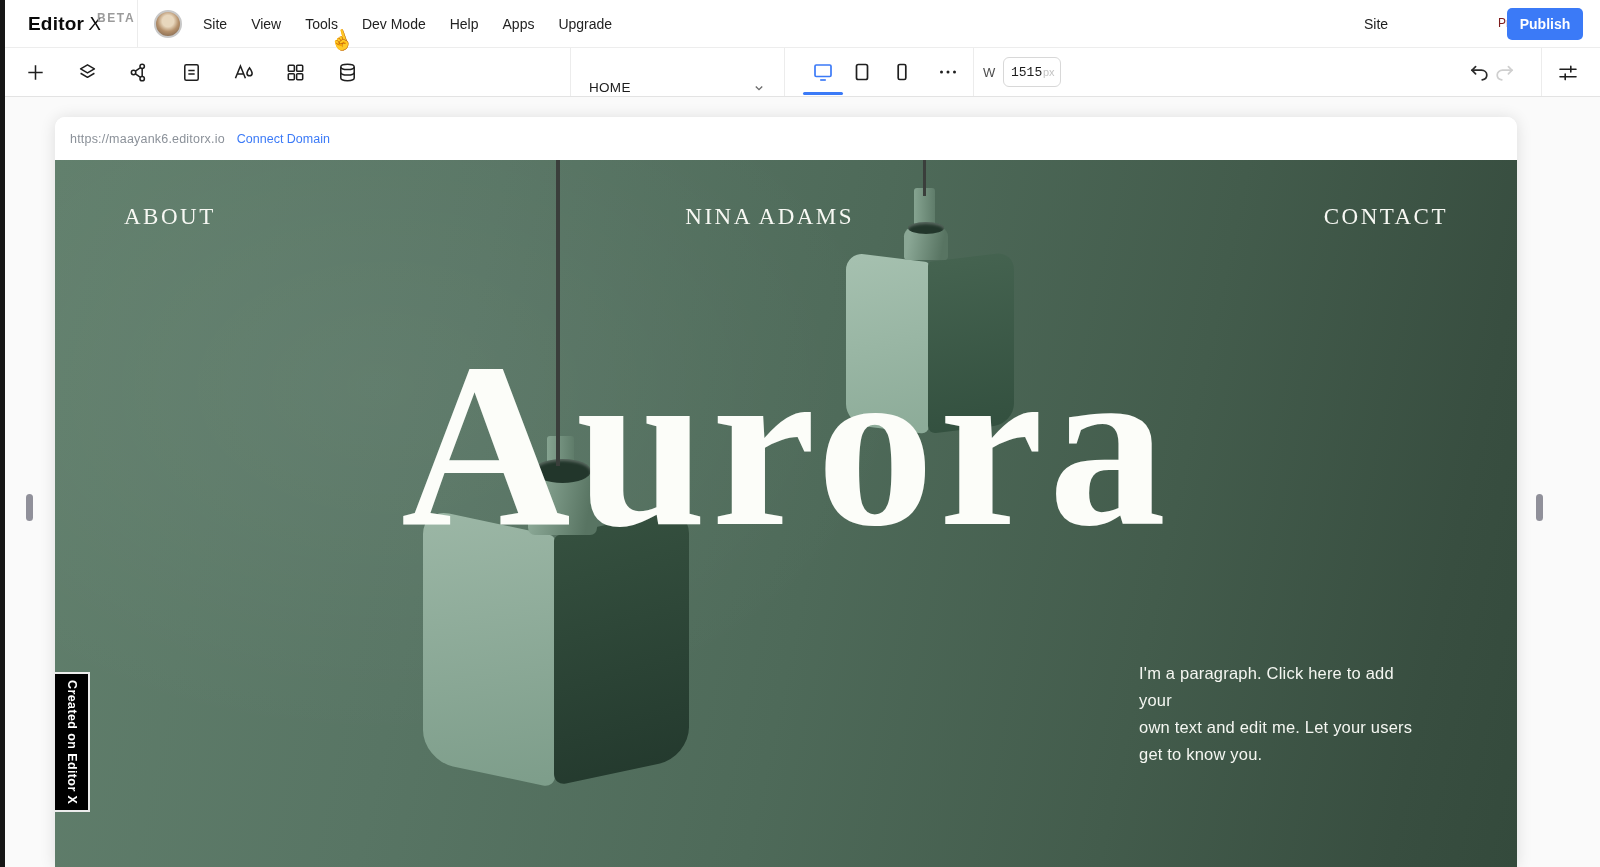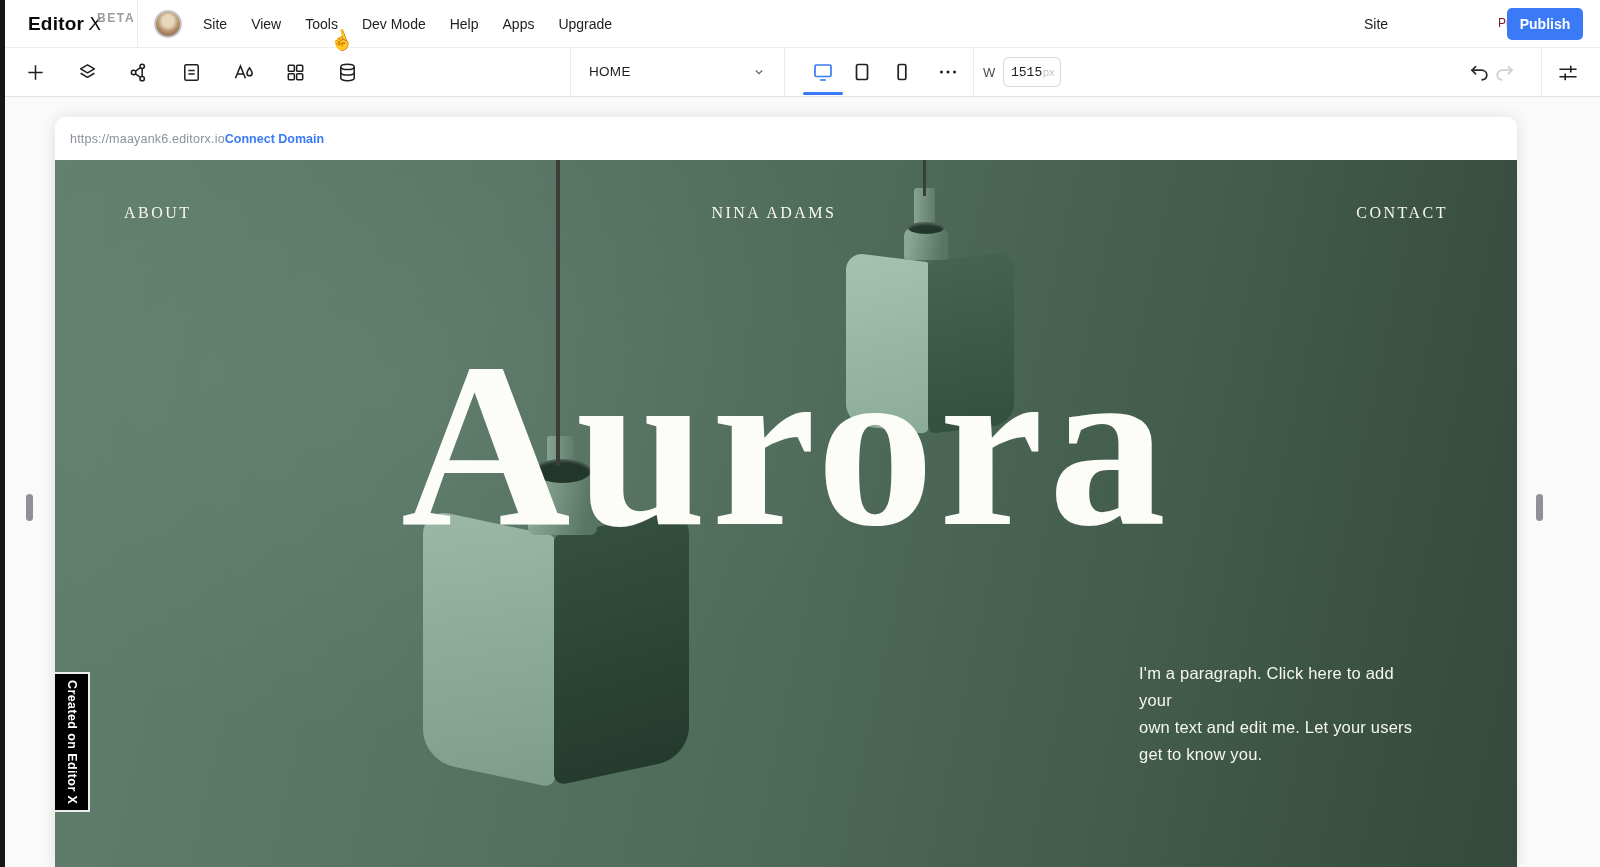--- a/index.html
+++ b/index.html
@@ -26,21 +26,21 @@
              border:none; border-radius:5px; color:#fff; font-size:14px; font-weight:600;
              font-family:"Liberation Sans", sans-serif; }
 
   
   .toolbar { position:absolute; left:0; top:48px; width:1600px; height:49px;
              background:#fff; border-bottom:1px solid #e3e3e3; z-index:29; }
   .tool-icons { position:absolute; left:20px; top:0; height:48px; display:flex; align-items:center; gap:22px; }
   .ticon { width:30px; height:30px; display:flex; align-items:center; justify-content:center; }
   .ticon svg { width:23px; height:23px; }
   .vdiv { position:absolute; top:0; width:1px; height:48px; background:#ececec; }
-  .home-sel { position:absolute; left:570px; top:0; width:214px; height:48px;padding-left:12px; }
+  .home-sel { position:absolute; left:570px; top:16px; width:214px; height:48px;padding-left:12px; }
   .home-label { position:absolute; left:19px; top:16px; font-size:13.5px; color:#1d1d1d; letter-spacing:.3px; }
   .home-chev { position:absolute; right:14px; top:13px; width:22px; height:22px; }
   .bp { position:absolute; top:7px; width:36px; height:34px; display:flex; align-items:center; justify-content:center; }
   .bp svg { width:24px; height:24px; }
   .bp-underline { position:absolute; left:803px; top:44px; width:40px; height:3px; background:#3b7af7; border-radius:2px; }
   .wlabel { position:absolute; left:983px; top:17px; font-size:13px; color:#4d4d4d; }
   .wbox { position:absolute; left:1003px; top:9px; width:58px; height:30px; border:1px solid #d8d8d8;
           border-radius:6px; background:#fff; display:flex; align-items:center; padding:0 7px; }
   .wbox input { width:32px; border:none; outline:none; font-size:13px; color:#1c1c1c;
                 font-family:Liberation Mono, monospace; background:transparent; }
@@ -49,30 +49,30 @@
 
   
   .workspace { position:absolute; left:0; top:97px; width:1352px; height:770px; background:#fafafa; }
   .edge-strip { position:absolute; left:0; top:0; width:5px; height:867px; background:#161616; z-index:40; }
   .drag-handle { position:absolute; width:7px; height:27px; border-radius:4px; background:#90909a; }
   .canvas { position:absolute; left:55px; top:20px; width:1462px; height:750px; background:#fff;
             border-radius:10px 10px 0 0; box-shadow:0 1px 16px rgba(0,0,0,.12); overflow:hidden; }
   .urlbar { position:absolute; left:0; top:0; width:100%; height:43px; background:#fff;
             display:flex; align-items:center; padding-left:15px; }
   .url { font-size:12.5px; color:#8b9199; letter-spacing:.2px; }
-  .connect { font-size:12.5px; color:#3b7af7; font-weight:700; }
+  .connect { font-size:12.5px; color:#3b7af7; font-weight:400; margin-left:12px; }
 
   
   .site { position:absolute; left:0; top:43px; width:1462px; height:707px; overflow:hidden;
           background:linear-gradient(102deg,#617f6c 0%,#587564 28%,#4e6a59 52%,#435c4c 74%,#384e40 92%,#344a3c 100%); }
   .site::after { content:""; position:absolute; inset:0;
           background:radial-gradient(900px 600px at 22% 32%, rgba(255,255,255,.05), transparent 60%); }
   .site-nav { position:absolute; left:0; top:44px; width:100%; padding:0 69px; display:flex;
               justify-content:space-between; z-index:5;
-              font-family:"Liberation Serif", serif; font-size:16px; letter-spacing:2.5px; color:#f7f8f3; }
+              font-family:"Liberation Serif", serif; font-size:23px; letter-spacing:2.5px; color:#f7f8f3; }
   .hero { position:absolute; left:0; top:168px; width:100%; text-align:center; z-index:5;
           font-family:"Liberation Serif", serif; font-weight:700; font-size:235px; line-height:1;
           letter-spacing:5px; color:#fcfdf9; }
   .para { position:absolute; left:1084px; top:500px; width:290px; z-index:5;
           font-size:16.5px; line-height:27px; color:#f4f6f1; letter-spacing:.2px; }
   .badge { position:absolute; left:0; top:512px; width:35px; height:140px; background:#000;
            border:2px solid #ececec; border-left:none; z-index:7;
            display:flex; align-items:center; justify-content:center; }
   .badge span { writing-mode:vertical-rl; font-size:12.5px; font-weight:700; color:#fff; letter-spacing:.4px; }
 

